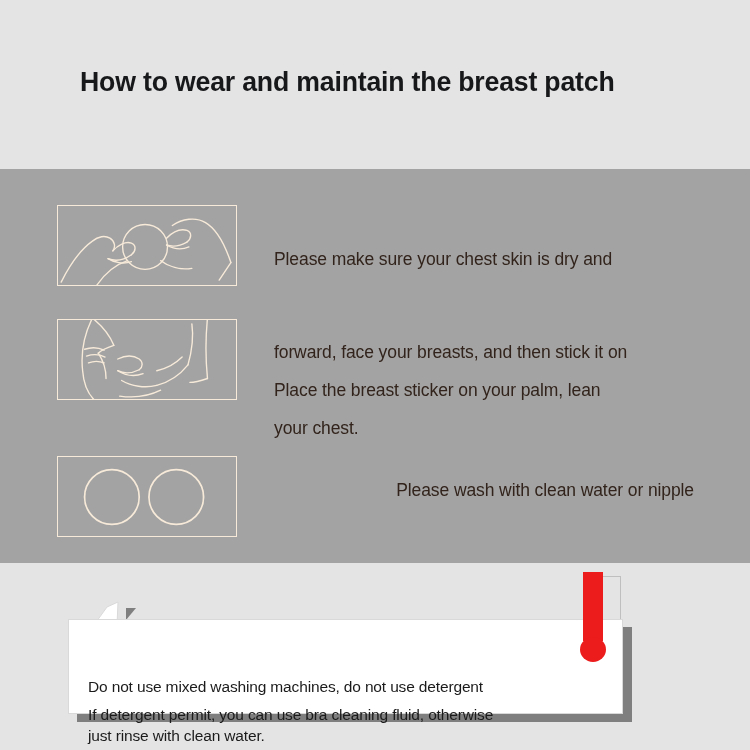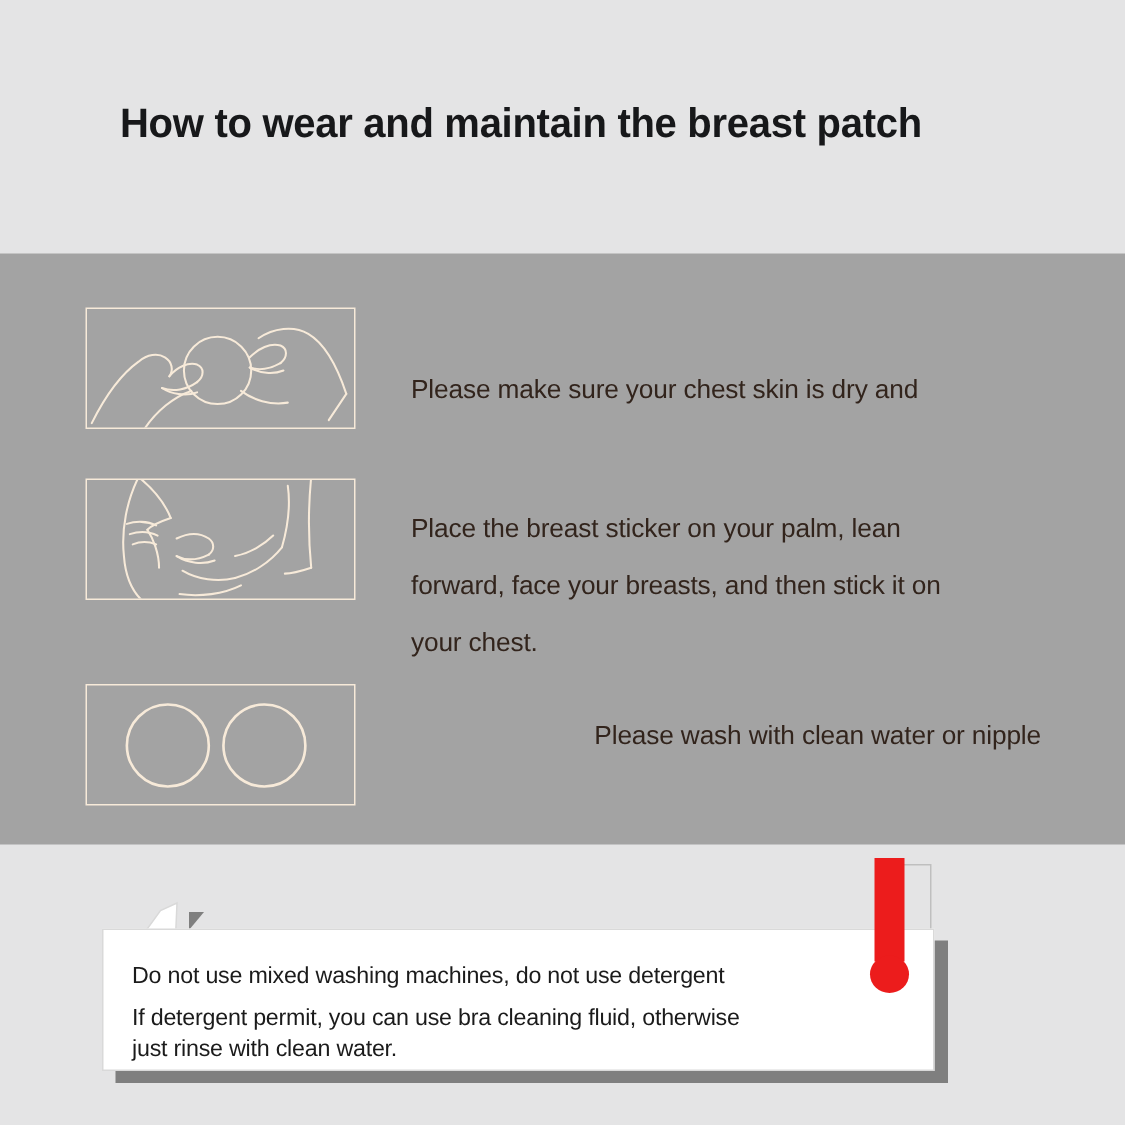--- a/index.html
+++ b/index.html
@@ -138,20 +138,21 @@
     border: 1px solid #d9d9d9;
     box-sizing: border-box;
   }
   .callout-line {
     position: absolute;
     left: 19px;
     color: #1b1b1b;
     font-size: 15.5px;
     letter-spacing: -0.15px;
     white-space: nowrap;
+    margin-top: 36px;
   }
   .callout-line.c1 { top: 22px; }
   .callout-line.c2 { top: 50px; }
   .callout-line.c3 { top: 71px; }
 
   
   .excl-outline {
     position: absolute;
     left: 595px;
     top: 576px;
@@ -237,22 +238,22 @@
           <path d="M64 62 C74 68 88 70 100 67"></path>
           <path d="M100 67 C112 64 124 56 132 46"></path>
           <path d="M132 46 C136 32 138 18 136 4"></path>
           <path d="M152 -2 C150 18 150 40 152 60"></path>
           <path d="M152 60 C146 62 140 64 134 64"></path>
           <path d="M100 52 C110 50 120 44 126 38"></path>
           <path d="M62 78 C76 80 92 78 104 72"></path>
         </svg>
       </div>
       <div class="step-text t2">
+        <span style="display: block;">forward, face your breasts, and then stick it on</span>
         <span style="display: block;">Place the breast sticker on your palm, lean</span>
-        <span style="display: block;">forward, face your breasts, and then stick it on</span>
         <span style="display: block;">your chest.</span>
       </div>
     </div>
 
     <div class="step-row r3">
       <div class="step-figure">
         <svg viewBox="0 0 180 81" fill="none" stroke="#f7ead9" stroke-width="1.8" stroke-linecap="round" stroke-linejoin="round">
           <circle cx="54" cy="41" r="28"></circle>
           <circle cx="120" cy="41" r="28"></circle>
         </svg>

